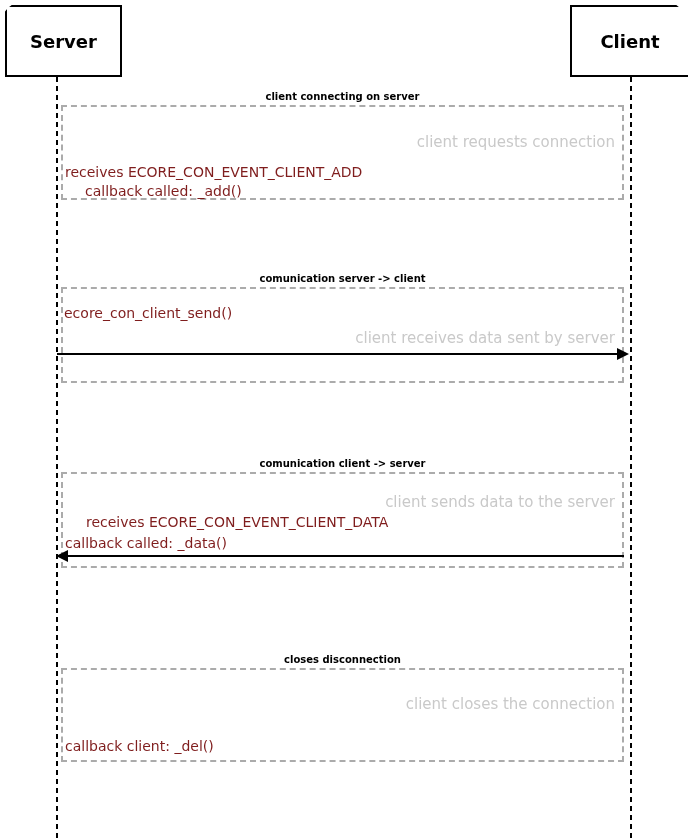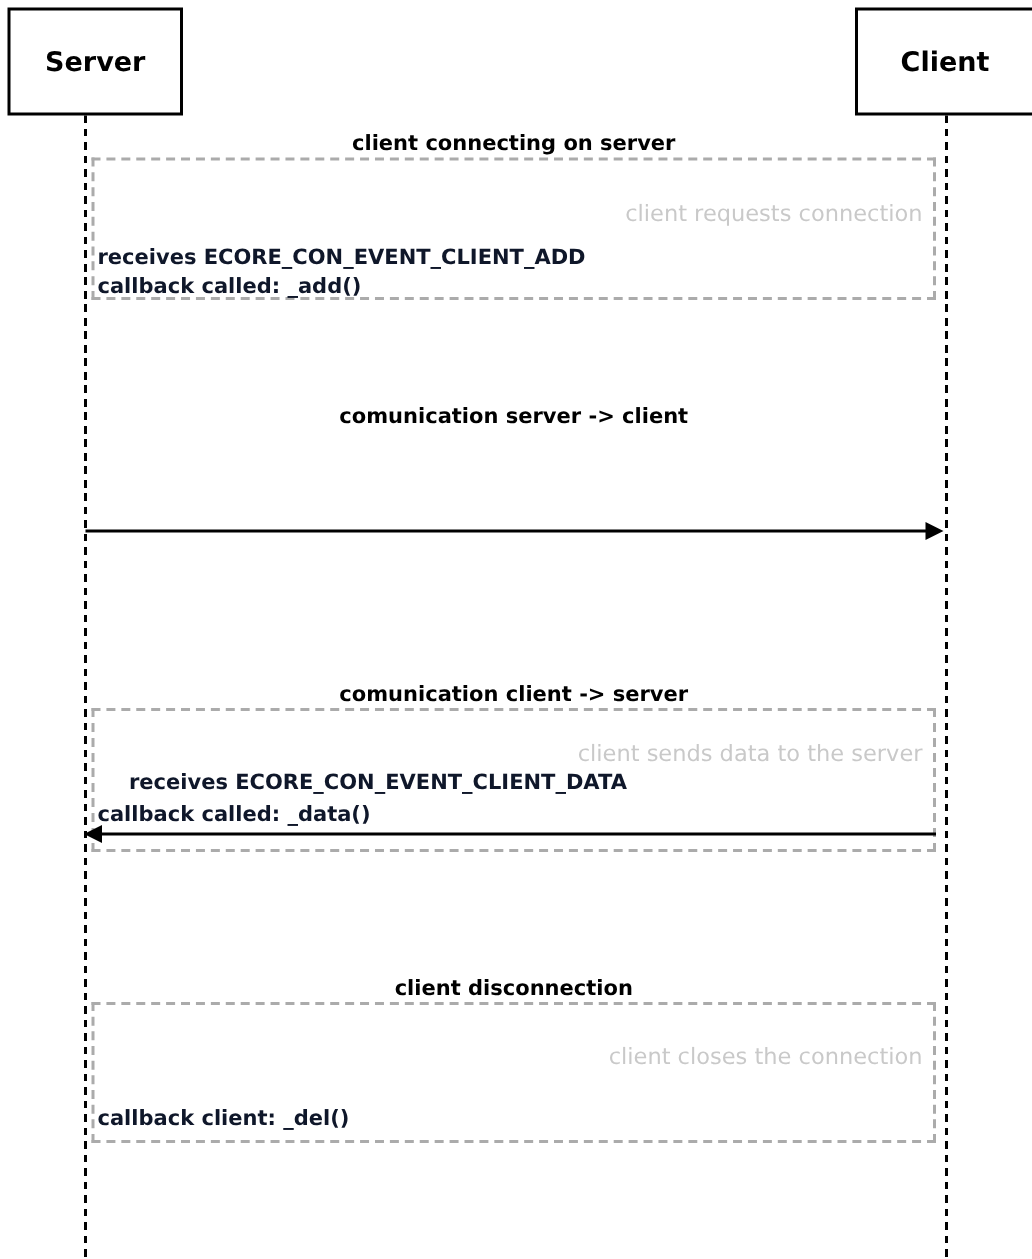--- a/index.html
+++ b/index.html
@@ -7,20 +7,21 @@
     padding: 0;
     background: #ffffff;
     font-family: "DejaVu Sans", "Liberation Sans", sans-serif;
   }
   .canvas {
     position: relative;
     width: 688px;
     height: 839px;
     background: #ffffff;
     overflow: hidden;
+    border-radius: 27px;
   }
   
   .entity {
     position: absolute;
     top: 5px;
     height: 72px;
     border: 2px solid #000000;
     box-sizing: border-box;
     background: #ffffff;
     display: flex;
@@ -44,21 +45,21 @@
   .lifeline.server { left: 56px; }
   .lifeline.client { left: 630px; }
 
   
   .frame-title {
     position: absolute;
     left: 61px;
     width: 563px;
     height: 13px;
     text-align: center;
-    font-size: 14px;
+    font-size: 10px;
     font-weight: bold;
     color: #000000;
     line-height: 13px;
     white-space: nowrap;
   }
   .t1 { top: 90px; }
   .t2 { top: 272px; }
   .t3 { top: 457px; text-align: center; }
   .t4 { top: 653px; }
 
@@ -72,37 +73,37 @@
   }
   .f1 { top: 105px; height: 95px; }
   .f2 { top: 287px; height: 96px; }
   .f3 { top: 472px; height: 96px; }
   .f4 { top: 668px; height: 94px; }
 
   .msg {
     position: absolute;
     left: 2px;
     font-size: 14px;
-    font-weight: 700;
-    color: #0f172a;
+    font-weight: 400;
+    color: #7f1d1d;
     line-height: 18px;
     white-space: nowrap;
   }
   .note {
     position: absolute;
     right: 7px;
     font-size: 15px;
     font-weight: 400;
     color: #c9c9c9;
     line-height: 18px;
     white-space: nowrap;
   }
   .f1 .note  { top: 26px; }
   .f1 .m1    { top: 56px; }
-  .f1 .m2    { top: 75px; }
+  .f1 .m2    { top: 75px; margin-left: 20px; }
   .f2 .m1    { top: 15px; left: 1px; }
   .f2 .note  { top: 40px; }
   .f3 .note  { top: 19px; }
   .f3 .m1    { top: 39px; margin-left: 21px; }
   .f3 .m2    { top: 60px; }
   .f4 .note  { top: 25px; }
   .f4 .m1    { top: 47px; }
   .f4 .m2    { top: 67px; }
 
   
@@ -155,35 +156,39 @@
   <div class="lifeline client"></div>
 
   <div class="frame-title t1">client connecting on server</div>
   <div class="frame f1">
     <div class="note">client requests connection</div>
     <div class="msg m1">receives ECORE_CON_EVENT_CLIENT_ADD</div>
     <div class="msg m2">callback called: _add()</div>
   </div>
 
   <div class="frame-title t2">comunication server -&gt; client</div>
+  <div class="frame f2">
+    <div class="msg m1">ecore_con_client_send()</div>
+    <div class="note">client receives data sent by server</div>
+  </div>
   <div class="arrow to-client">
     <div class="shaft"></div>
     <div class="head"></div>
   </div>
 
   <div class="frame-title t3">comunication client -&gt; server</div>
   <div class="frame f3">
     <div class="note">client sends data to the server</div>
     <div class="msg m1">receives ECORE_CON_EVENT_CLIENT_DATA</div>
     <div class="msg m2">callback called: _data()</div>
   </div>
   <div class="arrow to-server">
     <div class="shaft"></div>
     <div class="head"></div>
   </div>
 
-  <div class="frame-title t4">client disconnection</div>
+  <div class="frame-title t4">closes disconnection</div>
   <div class="frame f4">
     <div class="note">client closes the connection</div>
     <div class="msg m2">callback client: _del()</div>
   </div>
 
 </div>
 
 </body></html>

